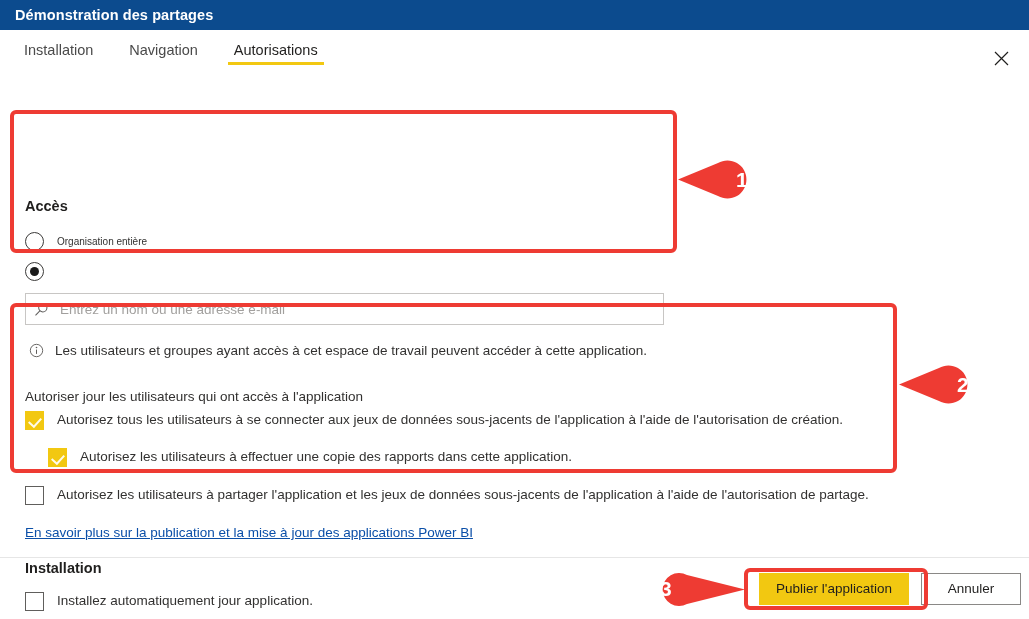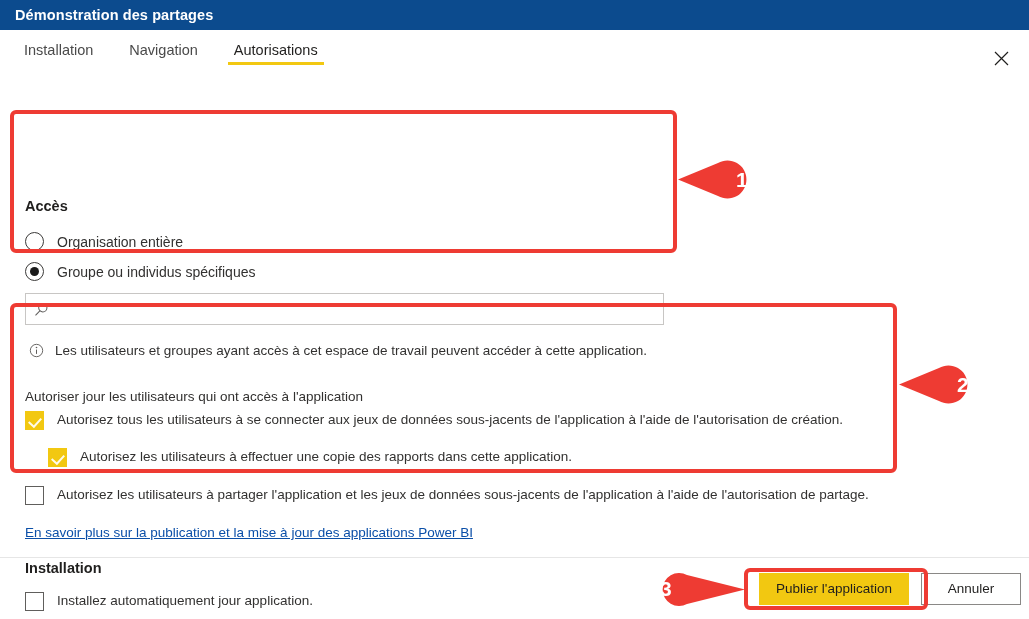--- a/index.html
+++ b/index.html
@@ -106,21 +106,21 @@
     position: absolute;
     left: 50%;
     top: 50%;
     width: 9px;
     height: 9px;
     margin: -4.5px 0 0 -4.5px;
     border-radius: 50%;
     background: #1a1a1a;
   }
   .radio-label {
-    font-size: 14px;
+    font-size: 10px;
     color: #323130;
     margin-left: 13px;
   }
 
   
   .searchbox {
     height: 32px;
     border: 1px solid #c8c6c4;
     background: #fff;
     display: flex;
@@ -272,28 +272,28 @@
   <div style="position:absolute; left:25px; top:119px;">
     <div class="section-title">Accès</div>
 
     <div class="radio-row" style="margin-top:18px;">
       <span class="radio"></span>
       <span class="radio-label">Organisation entière</span>
     </div>
 
     <div class="radio-row" style="margin-top:11px;">
       <span class="radio checked"></span>
-      <span class="radio-label">Groupe ou individus spécifiques</span>
     </div>
 
     <div class="searchbox" style="margin-top:12px; width:639px;">
       <svg width="15" height="15" viewBox="0 0 16 16">
         <circle cx="9.4" cy="6.2" r="4.4" stroke="#605e5c" stroke-width="1.1" fill="none"></circle>
         <path d="M6.2 9.4 L1.6 14.2" stroke="#605e5c" stroke-width="1.1" fill="none"></path>
       </svg>
+      <span class="ph">Entrez un nom ou une adresse e-mail</span>
     </div>
   </div>
 
   <div class="infoline" style="position:absolute; left:29px; top:264px;">
     <svg width="15" height="15" viewBox="0 0 16 16">
       <circle cx="8" cy="8" r="6.6" stroke="#605e5c" stroke-width="1" fill="none"></circle>
       <circle cx="8" cy="4.8" r="0.85" fill="#605e5c"></circle>
       <path d="M8 7 L8 11.6" stroke="#605e5c" stroke-width="1.1"></path>
     </svg>
     <span class="txt">Les utilisateurs et groupes ayant accès à cet espace de travail peuvent accéder à cette application.</span>

